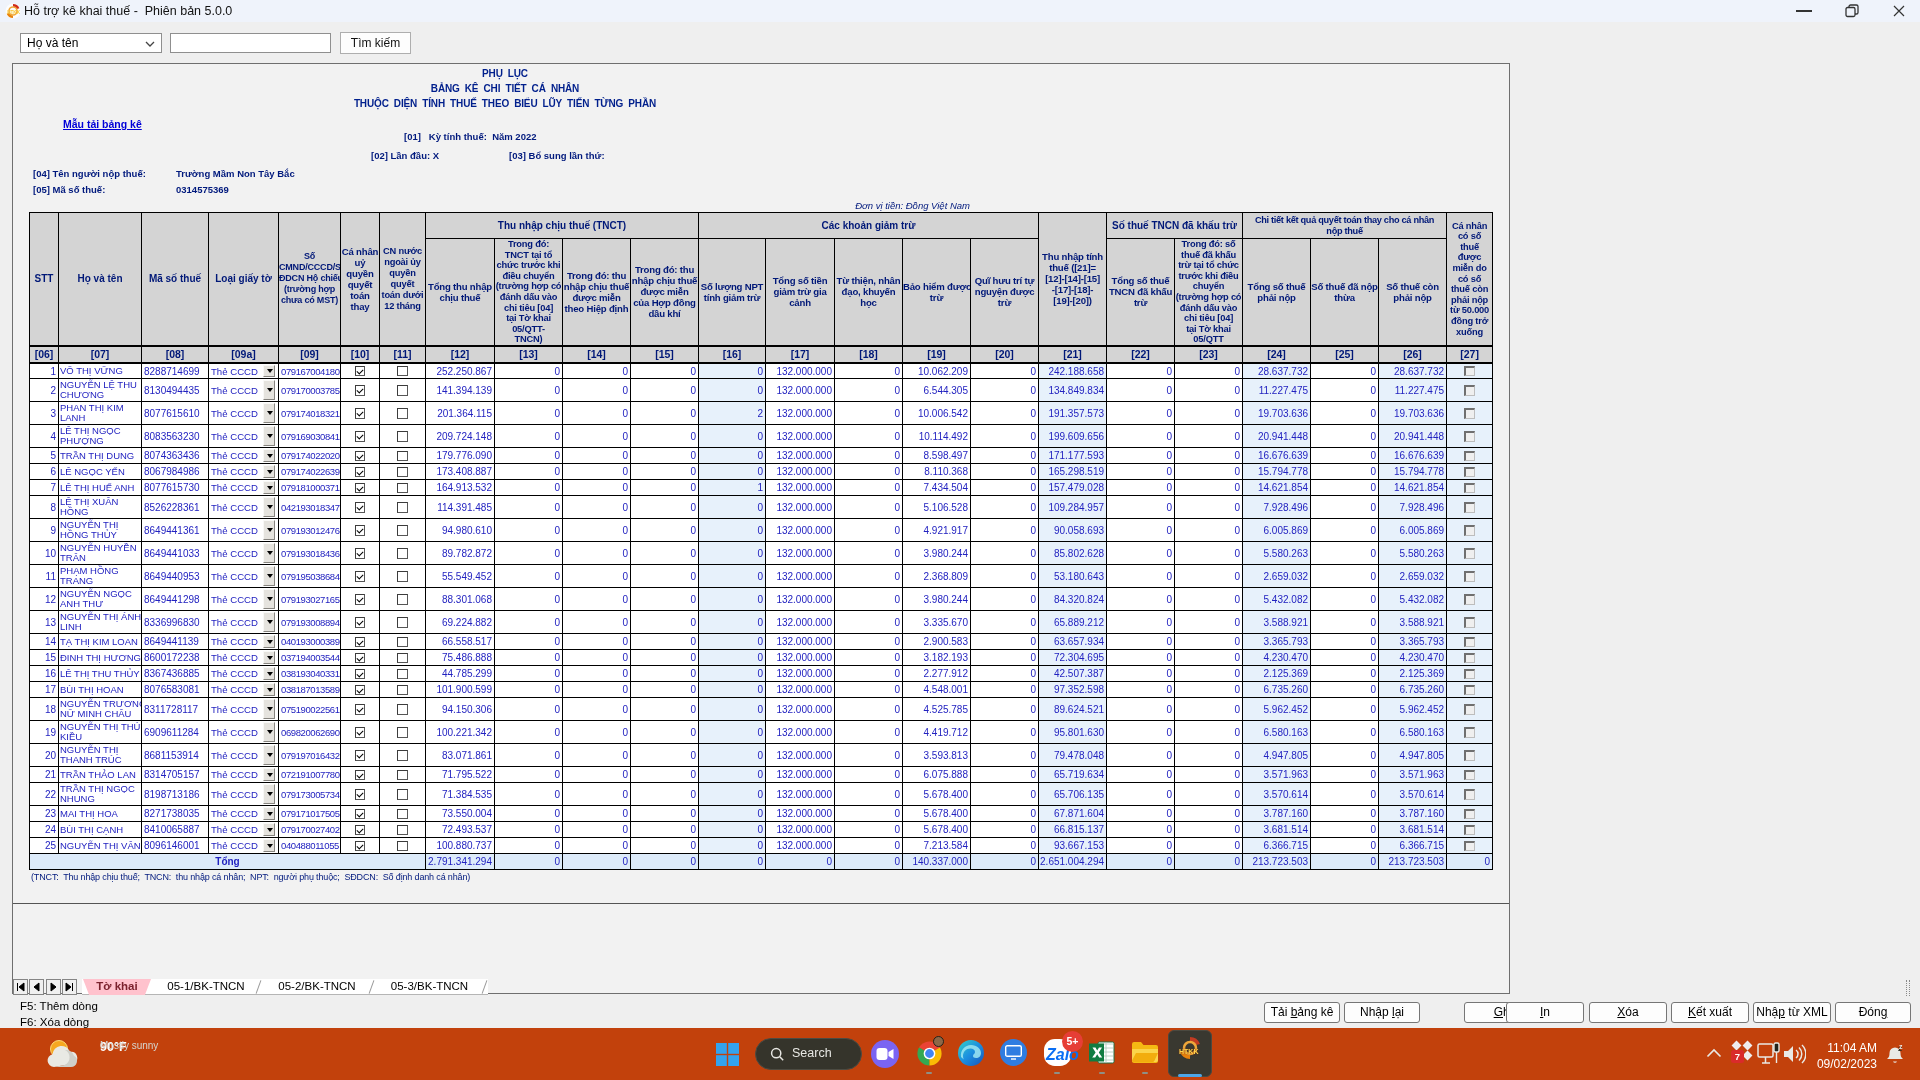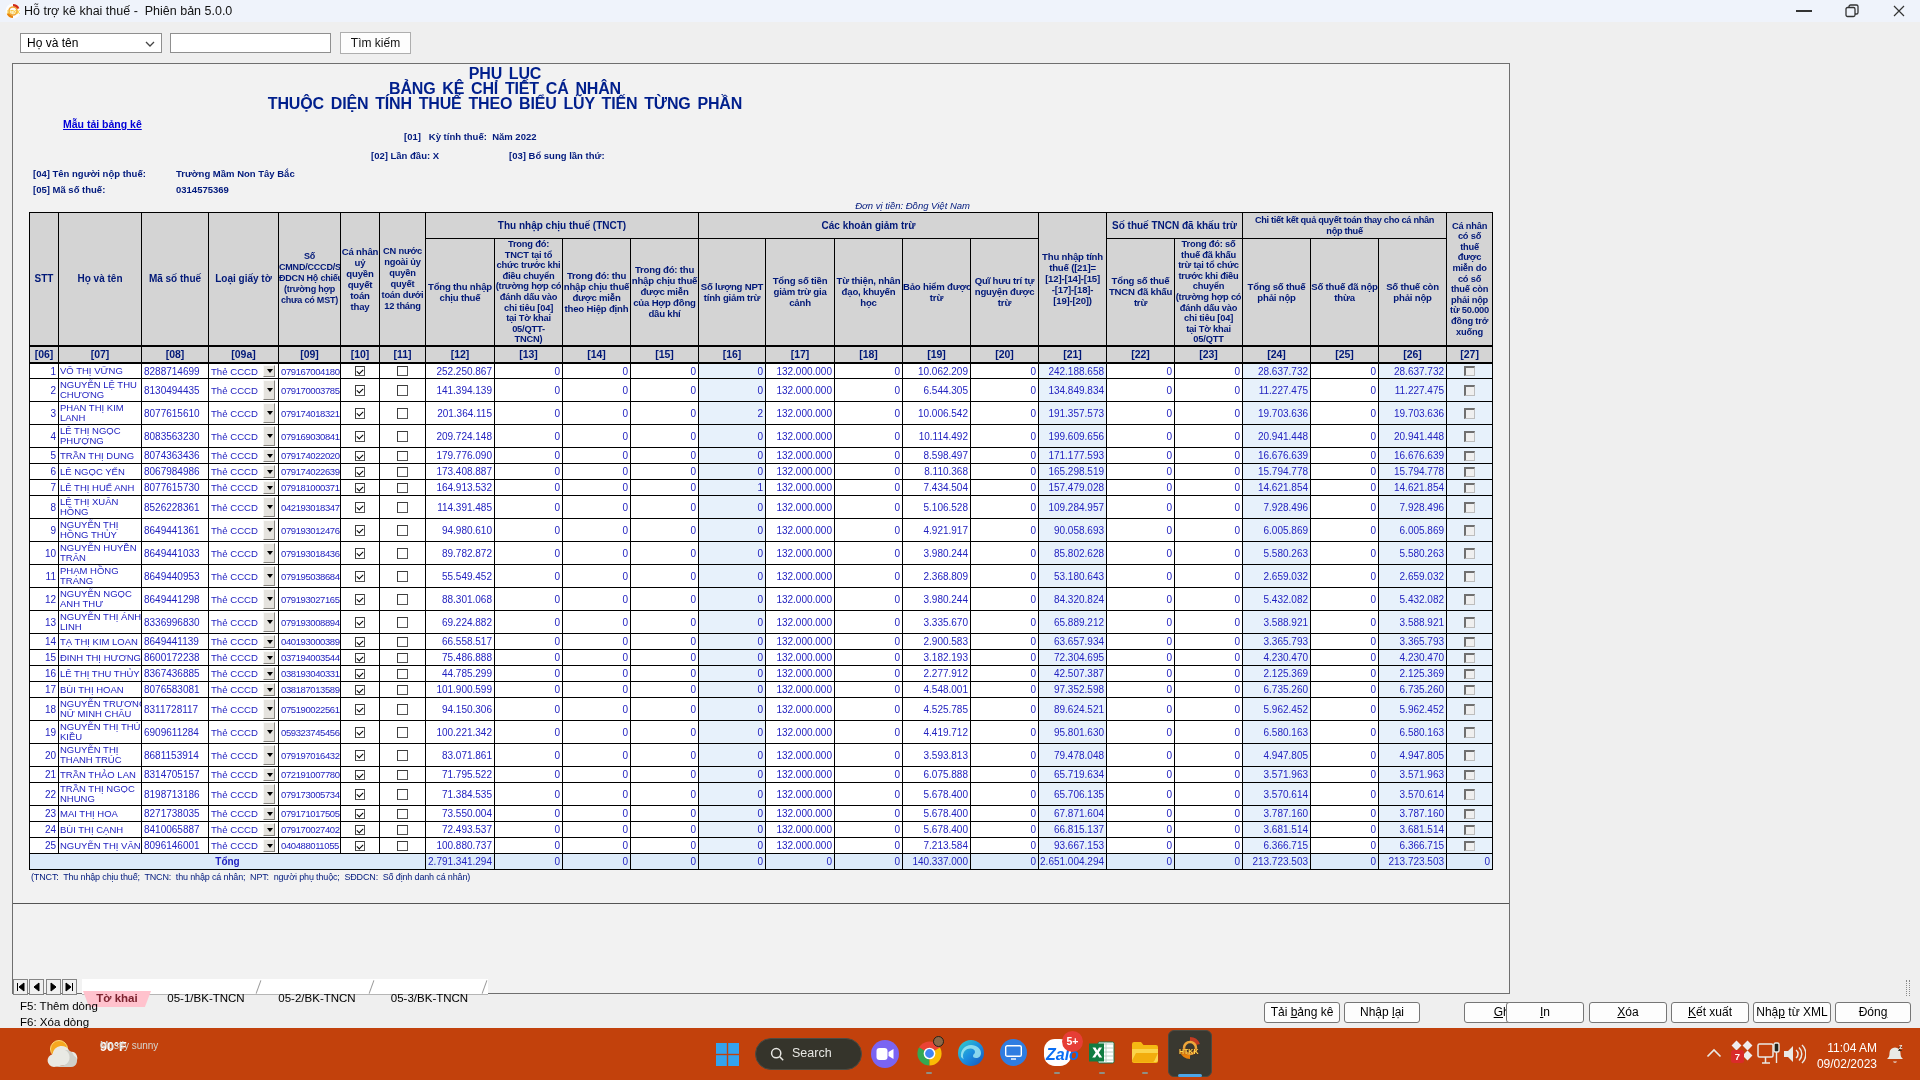--- a/index.html
+++ b/index.html
@@ -4,21 +4,21 @@
 html,body{width:1920px;height:1080px;overflow:hidden}
 body{font-family:"Liberation Sans",sans-serif;background:#efefef;position:relative}
 .abs{position:absolute}
 #tbar{position:absolute;left:0;top:0;width:1920px;height:22px;background:#eff3fb}
 #tbar .ttl{position:absolute;left:24px;top:3.5px;font-size:12.5px;color:#111}
 #seldiv{position:absolute;left:20px;top:33px;width:142px;height:20px;background:#fff;border:1px solid #8f8f8f;font-size:12px;color:#000;line-height:18px;padding-left:6px}
 #inpdiv{position:absolute;left:170px;top:33px;width:161px;height:20px;background:#fff;border:1px solid #8f8f8f}
 #btnfind{position:absolute;left:340px;top:32px;width:71px;height:22px;background:#fdfdfd;border:1px solid #aeaeae;border-radius:0;font-size:12px;color:#111;text-align:center;line-height:20px}
 #panel{position:absolute;left:12px;top:63px;width:1498px;height:931px;background:#f2f2f2;border:1px solid #6f6f6f}
 .hd{position:absolute;color:#00197d;font-weight:bold;white-space:nowrap}
-#titles{position:absolute;left:17px;top:2px;width:950px;text-align:center;color:#001f8c;font-weight:bold;font-size:16px;line-height:15px;word-spacing:2.5px;letter-spacing:-0.15px}
+#titles{position:absolute;left:17px;top:2px;width:950px;text-align:center;color:#001f8c;font-weight:bold;font-size:10px;line-height:15px;word-spacing:2.5px;letter-spacing:-0.15px}
 #kemtheo{position:absolute;left:17px;top:55px;width:950px;text-align:center;color:#00197d;font-weight:bold;font-style:italic;font-size:10px;word-spacing:1.5px}
 #link{position:absolute;left:50px;top:54px;color:#0000d8;font-weight:bold;font-size:10.5px;text-decoration:underline}
 #donvi{position:absolute;left:657px;top:136px;width:300px;text-align:right;color:#00197d;font-style:italic;font-size:9.5px}
 #grid{position:absolute;left:16px;top:148px;border-collapse:collapse;table-layout:fixed;width:1463px}
 #grid td{border:1px solid #000;overflow:hidden;vertical-align:middle;font-size:10px;color:#2222c0;padding:0;background:#fff}
 #grid tr.hrow td{background:#d4d4d4;color:#001878;font-weight:bold;text-align:center;font-size:9.6px;letter-spacing:-0.2px;line-height:11px;padding:0;white-space:nowrap}
 #grid tr.hrow td.big{font-size:10px;letter-spacing:0}
 #grid tr.hrow td.grp{font-size:10px;letter-spacing:0}
 #grid tr.hrow td.grpl{font-size:9.2px;letter-spacing:-0.3px;line-height:10.5px}
 #grid tr.hrow td.h13{font-size:9.3px;letter-spacing:-0.2px;line-height:10.6px}
@@ -37,21 +37,21 @@
 td.doc{position:relative}
 .dd{position:absolute;right:3px;top:1px;bottom:1px;width:12px;background:#e5e3de;border:1px solid #86847f;border-top-color:#f8f8f6;border-left-color:#f8f8f6}
 .dd i{position:absolute;left:2.5px;top:50%;margin-top:-2px;width:0;height:0;border-left:3.5px solid transparent;border-right:3.5px solid transparent;border-top:4px solid #000}
 tr.tot td{background:#ddebfa!important;height:16px}
 tr.tot td.lbl{color:#001878;font-weight:bold;text-align:center;font-size:10.5px}
 #note{position:absolute;left:18px;top:808px;color:#00197d;font-size:9px;letter-spacing:-0.15px;word-spacing:0}
 #innersep{position:absolute;left:0px;top:839px;width:1496px;height:1px;background:#555}
 #tabbar{position:absolute;left:0;top:915px;width:1496px;height:17px}
 .navb{position:absolute;top:0;width:15px;height:16px;background:#f0f0f0;border:1px solid #858585}
 .tabwhite{position:absolute;left:69px;top:0;width:406px;height:16px;background:#fff;border-bottom:1px solid #b5b5b5}
-.tab{position:absolute;top:12px;height:16px;font-size:11.5px;color:#000;text-align:center;line-height:15px}
+.tab{position:absolute;top:0;height:16px;font-size:11.5px;color:#000;text-align:center;line-height:15px}
 #tabactive{left:70px;width:68px;background:#ffc2cd;color:#7b222e;font-weight:bold;clip-path:polygon(0 0,100% 0,91% 100%,9% 100%)}
 .slant{position:absolute;top:1px;width:1px;height:14px;background:#9a9a9a;transform:rotate(20deg)}
 .fkey{position:absolute;left:20px;color:#000;font-size:11.5px}
 .bbtn{position:absolute;top:1002px;height:21px;background:#fdfdfd;border:1px solid #767676;border-radius:3px;font-size:12px;color:#000;text-align:center;line-height:19px}
 #task{position:absolute;left:0;top:1028px;width:1920px;height:52px;background:#c2410c}
 #task .w{position:absolute;color:#fff}
 .dash{position:absolute;top:44px;width:6px;height:2px;background:#8f8f85;border-radius:1px}
 </style></head><body>
 
 <div id="tbar">
@@ -660,21 +660,21 @@
 <td class="num bl">5.962.452</td>
 <td class="cbc bl"><span class="cb dis"></span></td>
 </tr>
 <tr style="height:23px">
 <td class="num">19</td>
 <td class="nm">NGUYỄN THỊ THÚY<br>KIỀU</td>
 <td class="lft">6909611284</td>
 <td class="lft doc"><span style="font-size:9.6px">Thẻ CCCD</span><span class="dd">
               <i></i>
             </span></td>
-<td class="lft id9">059323745456</td>
+<td class="lft id9">069820062690</td>
 <td class="cbc"><span class="cb ck"></span></td>
 <td class="cbc"><span class="cb"></span></td>
 <td class="num">100.221.342</td>
 <td class="num">0</td>
 <td class="num">0</td>
 <td class="num">0</td>
 <td class="num bl">0</td>
 <td class="num">132.000.000</td>
 <td class="num">0</td>
 <td class="num">4.419.712</td>

